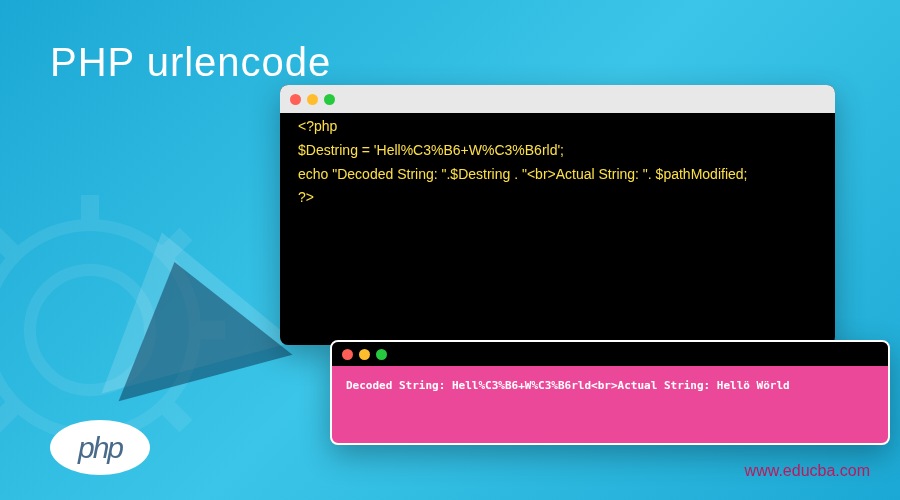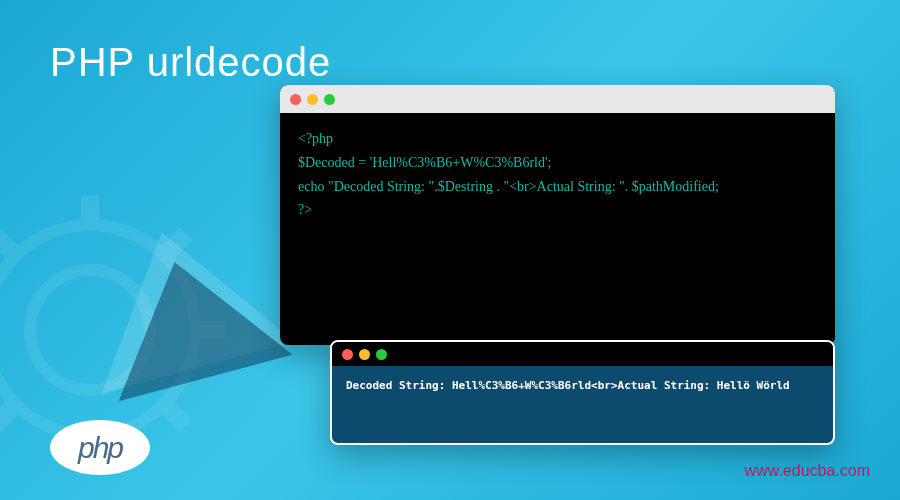--- a/index.html
+++ b/index.html
@@ -68,23 +68,23 @@
       height: 260px;
       background: #000000;
       border-radius: 8px;
       box-shadow: 0 10px 30px rgba(0,0,0,0.3);
     }
     
     .code-window-2 {
       position: absolute;
       top: 340px;
       left: 330px;
-      width: 505px;
+      width: 560px;
       height: 105px;
-      background: #0c4a6e;
+      background: #ec4899;
       border-radius: 8px;
       box-shadow: 0 10px 30px rgba(0,0,0,0.3);
       border: 2px solid #ffffff;
     }
     
     .titlebar {
       height: 28px;
       background: #e8e8e8;
       border-radius: 8px 8px 0 0;
       display: flex;
@@ -107,23 +107,23 @@
       width: 11px;
       height: 11px;
       border-radius: 50%;
     }
     
     .dot-red { background: #ff5f56; }
     .dot-yellow { background: #ffbd2e; }
     .dot-green { background: #27c93f; }
     
     .code-content {
-      padding: 14px 18px;
-      color: #14b8a6;
-      font-family: Liberation Serif, serif;
+      padding: 2px 18px;
+      color: #fde047;
+      font-family: Liberation Sans, sans-serif;
       font-size: 14px;
       line-height: 1.7;
     }
     
     .code-content-2 {
       padding: 12px 14px;
       color: #ffffff;
       font-family: 'Menlo', 'Consolas', monospace;
       font-size: 11px;
       font-weight: bold;
@@ -171,31 +171,31 @@
     <line x1="18" y1="18" x2="25" y2="25"></line>
     <line x1="75" y1="75" x2="82" y2="82"></line>
     <line x1="18" y1="82" x2="25" y2="75"></line>
     <line x1="75" y1="25" x2="82" y2="18"></line>
   </g>
 </svg>
 
 <div class="bg-triangle"></div>
 <div class="bg-triangle-dark"></div>
 
-<h1 class="title">PHP urldecode</h1>
+<h1 class="title">PHP urlencode</h1>
 
 <div class="code-window-1">
   <div class="titlebar">
     <div class="dot dot-red"></div>
     <div class="dot dot-yellow"></div>
     <div class="dot dot-green"></div>
   </div>
   <div class="code-content">
     <div>&lt;?php</div>
-    <div>$Decoded = 'Hell%C3%B6+W%C3%B6rld';</div>
+    <div>$Destring = 'Hell%C3%B6+W%C3%B6rld';</div>
     <div>echo "Decoded String: ".$Destring . "&lt;br&gt;Actual String: ". $pathModified;</div>
     <div>?&gt;</div>
   </div>
 </div>
 
 <div class="code-window-2">
   <div class="titlebar-dark">
     <div class="dot dot-red"></div>
     <div class="dot dot-yellow"></div>
     <div class="dot dot-green"></div>

